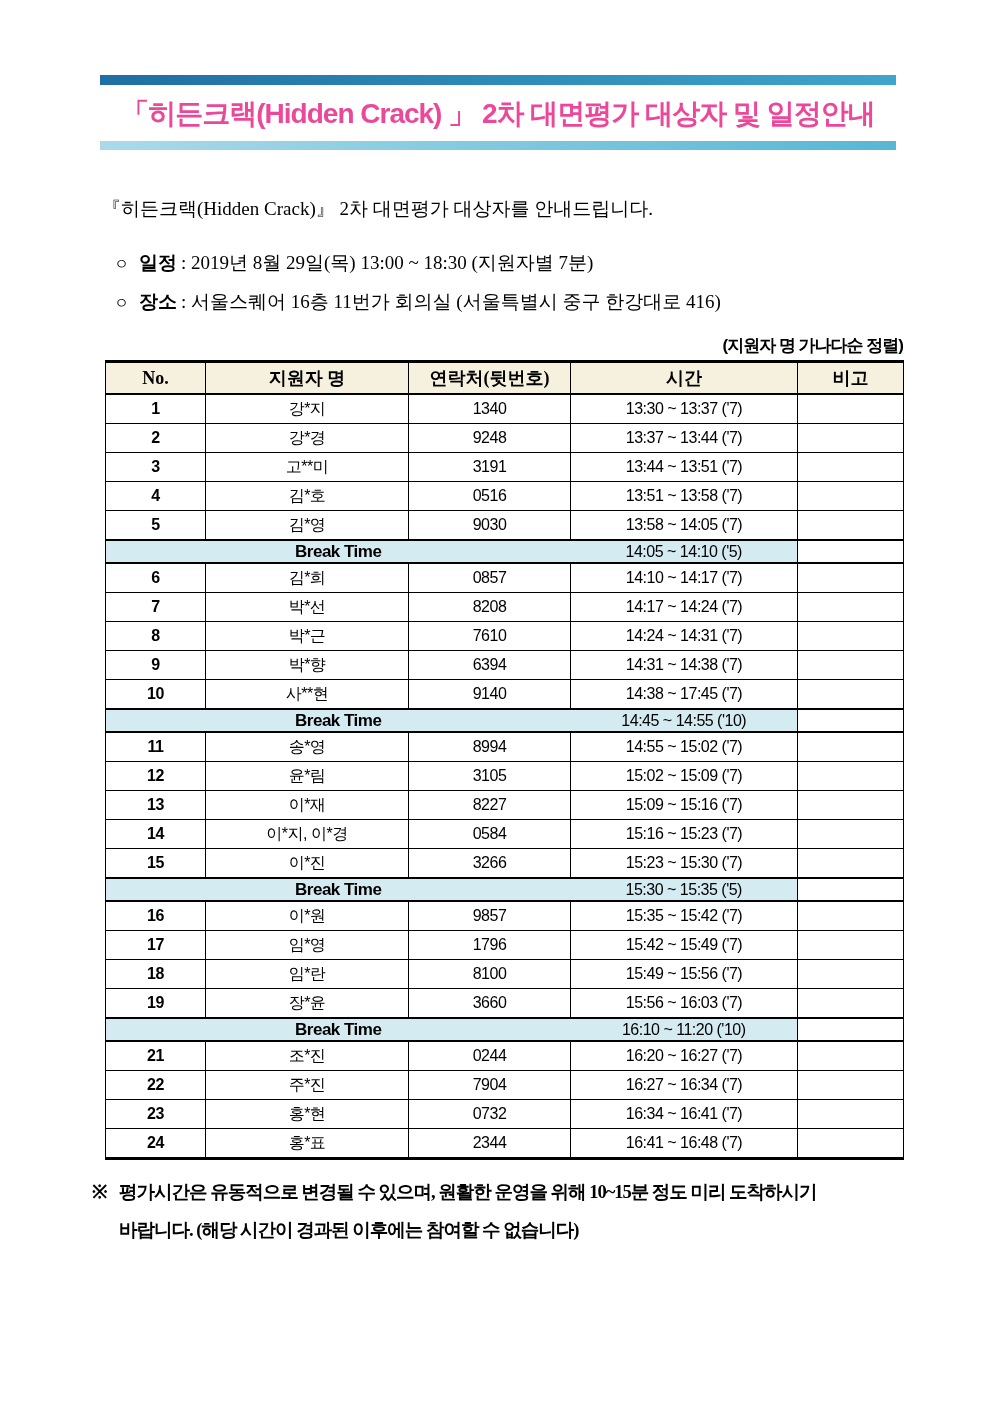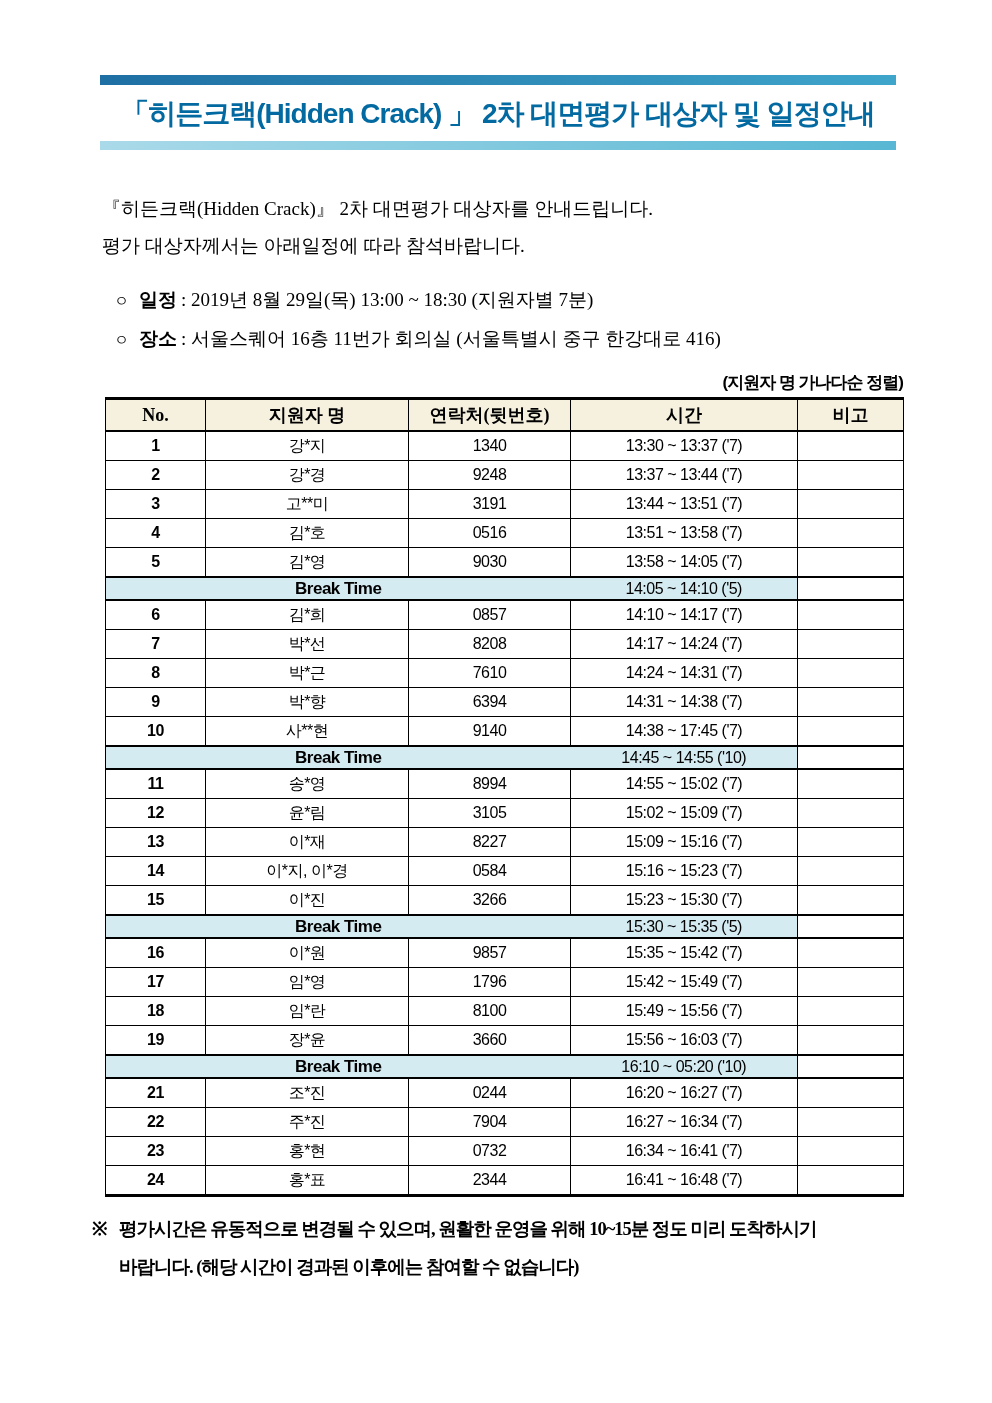--- a/index.html
+++ b/index.html
@@ -9,21 +9,21 @@
   }
   .page{position:absolute;left:0;top:0;width:992px;height:1403px;}
   .content{margin:0 92px 0 100px;}
 
   
   .bar{height:10px;width:796px;}
   .bar-top{margin-top:75px;background:linear-gradient(to right,var(--title-bar-left,#1E6FA3),var(--title-bar-right,#3FA5CB));}
   .title{
     margin:9px 0 7px 0;width:796px;text-align:center;
     font-family:"Liberation Sans","DejaVu Sans",sans-serif;
-    font-size:28px;font-weight:bold;letter-spacing:-1px;line-height:40px;color:#0369a1;
+    font-size:28px;font-weight:bold;letter-spacing:-1px;line-height:40px;color:#ec4899;
   }
   .bar-bottom{height:9px;background:linear-gradient(to right,var(--subtitle-bar-left,#AADAE9),var(--subtitle-bar-right,#58B7D4));}
 
   
   .intro{margin:40px 0 16px 2px;font-size:19px;line-height:37px;}
   .intro p{margin:0;}
 
   
   .bullets{margin:17px 0 0 14px;font-size:19px;line-height:37px;}
   .bullet .marker{font-size:15px;margin-right:10px;}
@@ -80,21 +80,20 @@
 
 <div class="page">
   <div class="content">
 
     <div class="bar bar-top"></div>
     <h1 class="title">「히든크랙(Hidden Crack) 」 2차 대면평가 대상자 및 일정안내</h1>
     <div class="bar bar-bottom"></div>
 
     <div class="intro">
       <p>『히든크랙(Hidden Crack)』 2차 대면평가 대상자를 안내드립니다.</p>
-      <p>평가 대상자께서는 아래일정에 따라 참석바랍니다.</p>
     </div>
 
     <div class="bullets">
       <div class="bullet">
         <span class="marker">ㅇ</span><span class="blabel">일정</span><span>: 2019년 8월 29일(목) 13:00 ~ 18:30 (지원자별 7분)</span>
       </div>
       <div class="bullet">
         <span class="marker">ㅇ</span><span class="blabel">장소</span><span>: 서울스퀘어 16층 11번가 회의실 (서울특별시 중구 한강대로 416)</span>
       </div>
     </div>
@@ -262,21 +261,21 @@
           </tr>
           <tr>
             <td class="no-cell">19</td>
             <td class="name-cell">장*윤</td>
             <td class="contact-cell">3660</td>
             <td class="time-cell">15:56 ~ 16:03 ('7)</td>
             <td class="note-cell"></td>
           </tr>
           <tr class="break-row">
             <td class="break-label" colspan="3">Break Time</td>
-            <td class="break-time">16:10 ~ 05:20 ('10)</td>
+            <td class="break-time">16:10 ~ 11:20 ('10)</td>
             <td class="note-cell"></td>
           </tr>
           <tr>
             <td class="no-cell">21</td>
             <td class="name-cell">조*진</td>
             <td class="contact-cell">0244</td>
             <td class="time-cell">16:20 ~ 16:27 ('7)</td>
             <td class="note-cell"></td>
           </tr>
           <tr>

